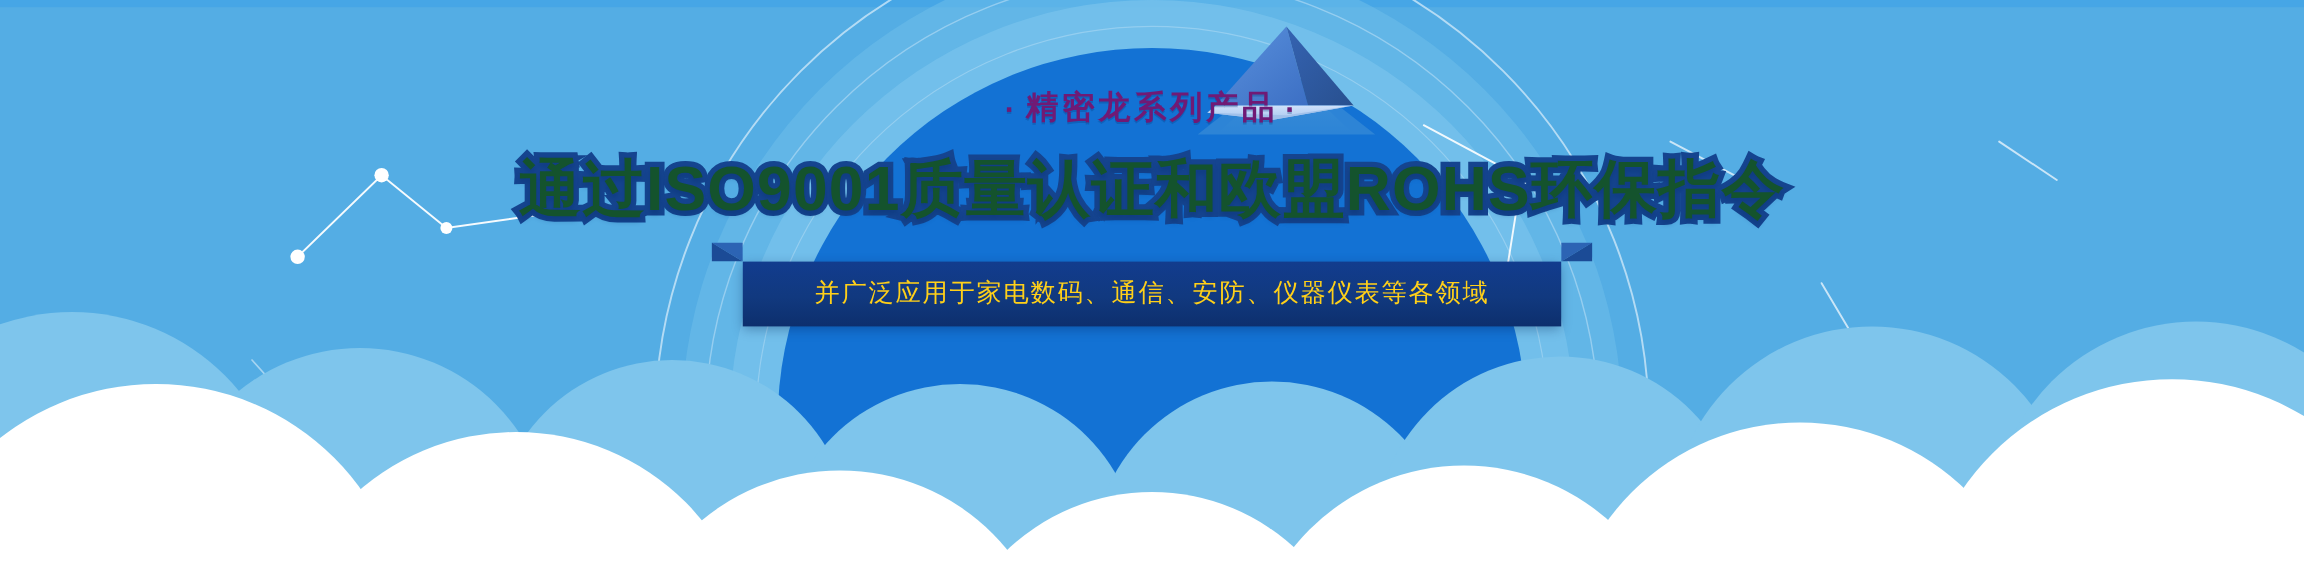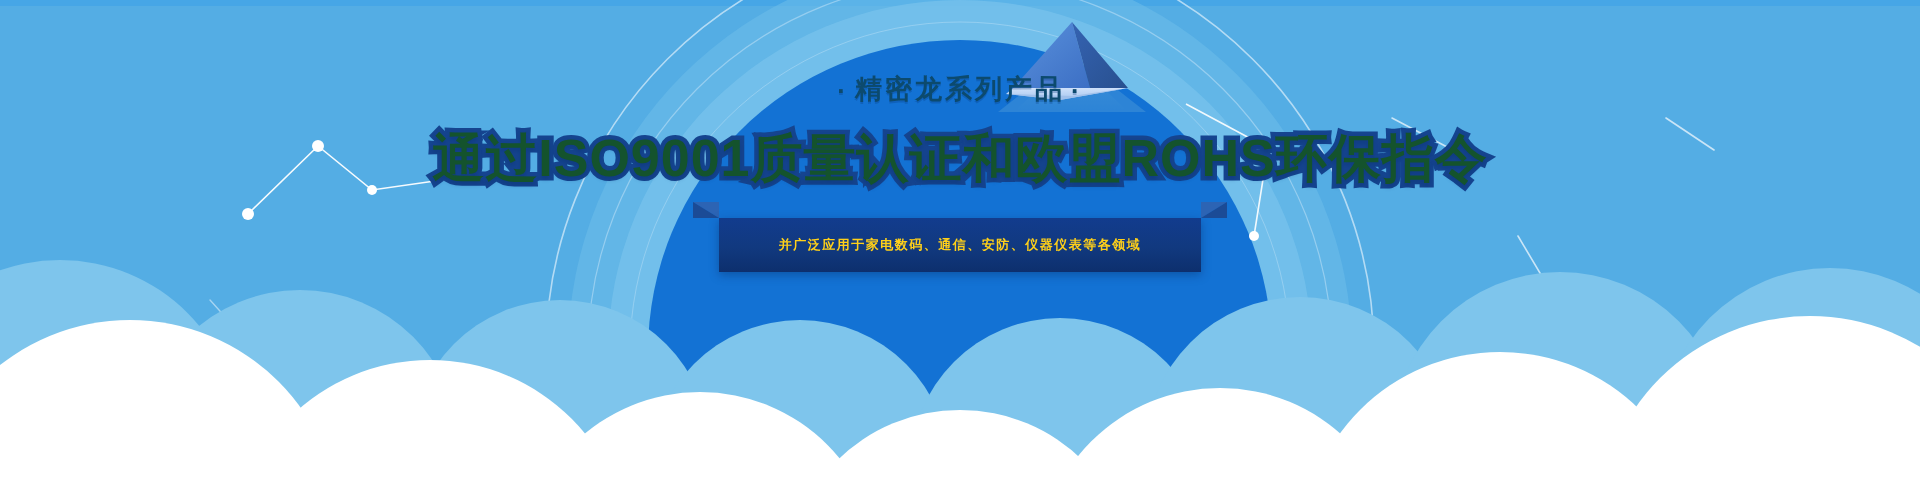--- a/index.html
+++ b/index.html
@@ -22,21 +22,21 @@
     left:0;top:0;
     width:1920px;height:480px;
     display:flex;
     flex-direction:column;
     align-items:center;
     z-index:40;
     pointer-events:none;
   }
   .eyebrow{
     margin-top:76px;
-    color:#0c4a6e;
+    color:#701a75;
     font-size:27px;
     font-weight:bold;
     letter-spacing:3px;
     line-height:1;
     white-space:nowrap;
     text-shadow:0 2px 0 rgba(6,60,130,.30);
   }
   .eyebrow .dot{
     display:inline-block;
     vertical-align:middle;
@@ -65,22 +65,22 @@
     height:54px;
     background:linear-gradient(180deg,#123c8e 0%,#11397f 55%,#0d2f6d 100%);
     padding:0 60px;
     display:flex;
     align-items:center;
     justify-content:center;
     box-shadow:0 3px 9px rgba(4,32,80,.35);
   }
   .ribbon-text{
     color:#ffd019;
-    font-size:13px;
-    font-weight:bold;
+    font-size:21px;
+    font-weight:normal;
     letter-spacing:1.5px;
     line-height:1;
     white-space:nowrap;
   }
   .tail{
     position:absolute;
     top:-16px;
     width:26px;height:16px;
   }
   .tail.left{left:-26px;}

